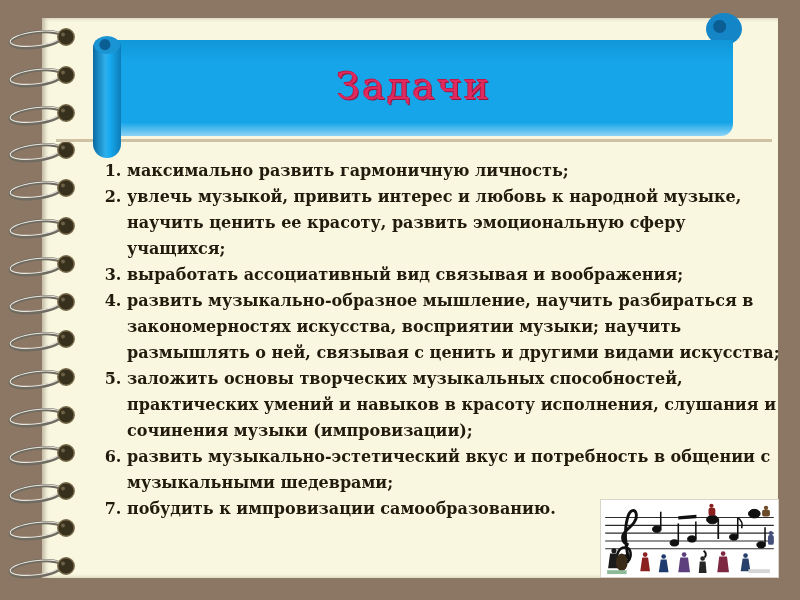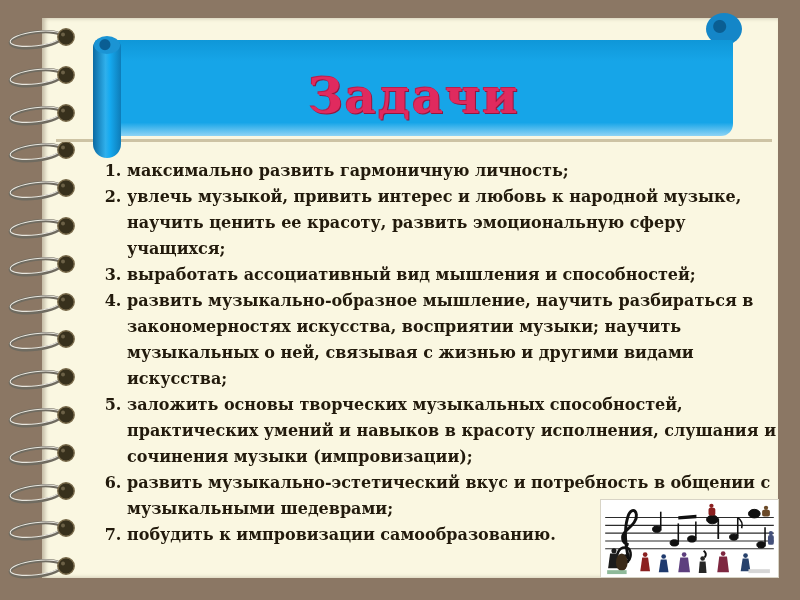--- a/index.html
+++ b/index.html
@@ -23,23 +23,23 @@
   .curl-tr{position:absolute;left:664px;top:-5px;width:36px;height:32px;border-radius:50%;
            background:radial-gradient(circle at 38% 42%,#0a5e93 0 6px,#1486c8 7px 100%);z-index:2;}
   .banner{position:absolute;left:53px;top:22px;width:638px;height:96px;z-index:3;
           background:linear-gradient(180deg,#0f97d8 0%,var(--banner-blue,#16a5e8) 22%,var(--banner-blue,#16a5e8) 86%,#8ed4f5 100%);
           border-radius:2px 2px 12px 2px;}
   .roll-left{position:absolute;left:51px;top:19px;width:28px;height:121px;z-index:4;
              background:linear-gradient(90deg,#0b6aa2 0%,#2fb0ec 45%,#15aaf0 60%,#0e7cb8 100%);
              border-radius:14px 14px 14px 14px/10px 10px 14px 14px;}
   .roll-left::before{content:"";position:absolute;left:1px;top:-1px;width:26px;height:18px;border-radius:50%;
              background:radial-gradient(circle at 42% 48%,#0a5e93 0 5px,#1b94d4 6px 100%);}
-  .title{position:absolute;left:53px;top:30px;width:638px;height:96px;z-index:5;
+  .title{position:absolute;left:53px;top:20px;width:638px;height:96px;z-index:5;
          display:flex;align-items:center;justify-content:center;
-         font-weight:bold;font-size:48px;letter-spacing:2px;
+         font-weight:normal;font-size:38px;letter-spacing:2px;
          color:var(--title-color,#e02a5e);
          text-shadow:1px 1px 0 #93173f, -1px -1px 0 #b81e4d;}
 
   
   ol.tasks{position:absolute;left:55px;top:140px;width:655px;margin:0;padding:0 0 0 30px;z-index:2;
            font-weight:bold;font-size:16px;line-height:26px;color:var(--text-color,#221a0c);}
   ol.tasks li{margin:0;padding:0;}
 
   
   .clipart{position:absolute;left:558px;top:481px;width:179px;height:79px;z-index:6;
@@ -56,22 +56,22 @@
     <div class="divider"></div>
 
     <div class="curl-tr"></div>
     <div class="banner"></div>
     <div class="roll-left"></div>
     <div class="title">Задачи</div>
 
     <ol class="tasks">
       <li>максимально развить гармоничную личность;</li>
       <li>увлечь музыкой, привить интерес и любовь к народной музыке, научить ценить ее красоту, развить эмоциональную сферу учащихся;</li>
-      <li>выработать ассоциативный вид мышления и способностей;</li>
-      <li>развить музыкально-образное мышление, научить разбираться в закономерностях искусства, восприятии музыки; научить музыкальных о ней, связывая с жизнью и другими видами искусства;</li>
+      <li>выработать ассоциативный вид связывая и воображения;</li>
+      <li>развить музыкально-образное мышление, научить разбираться в закономерностях искусства, восприятии музыки; научить размышлять о ней, связывая с ценить и другими видами искусства;</li>
       <li>заложить основы творческих музыкальных способностей, практических умений и навыков в красоту исполнения, слушания и сочинения музыки (импровизации);</li>
       <li>развить музыкально-эстетический вкус и потребность в общении с музыкальными шедеврами;</li>
       <li>побудить к импровизации самообразованию.</li>
     </ol>
 
     <div class="clipart">
       <svg viewBox="0 0 179 79" xmlns="http://www.w3.org/2000/svg">
 
         <g stroke="#2b2b2b" stroke-width="1.1">
           <line x1="3" y1="18" x2="176" y2="18"></line>

